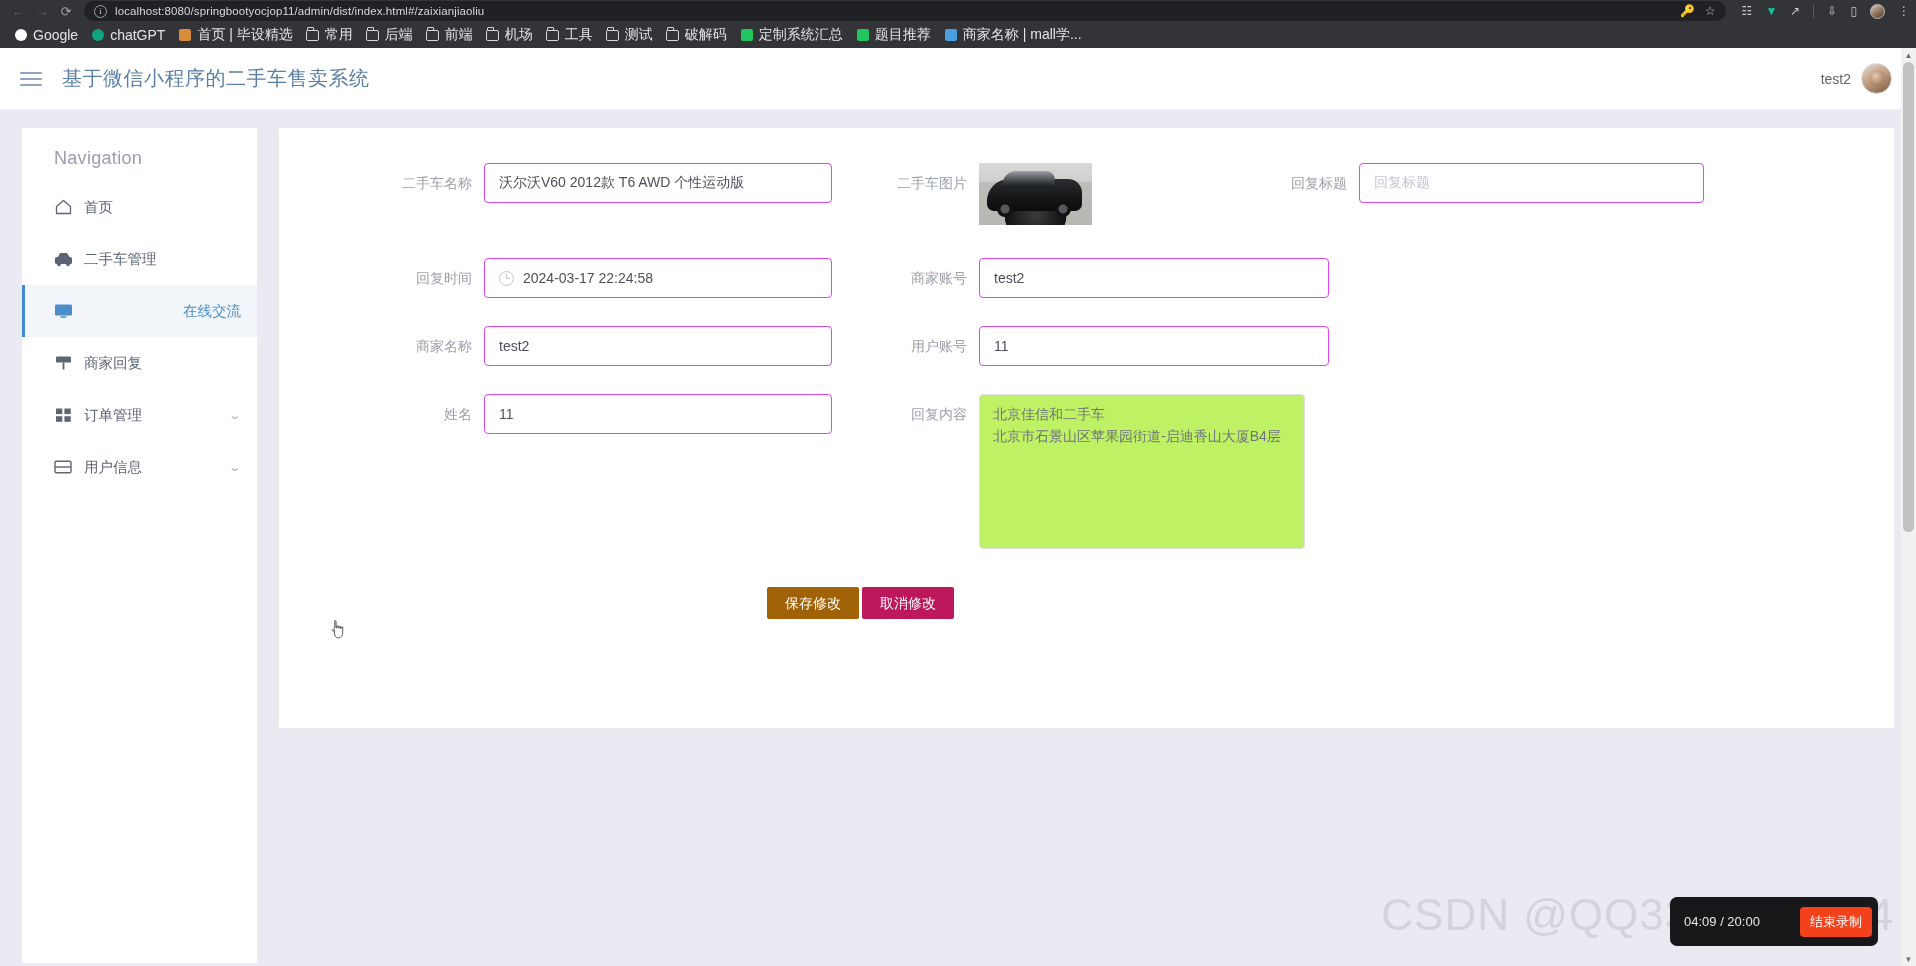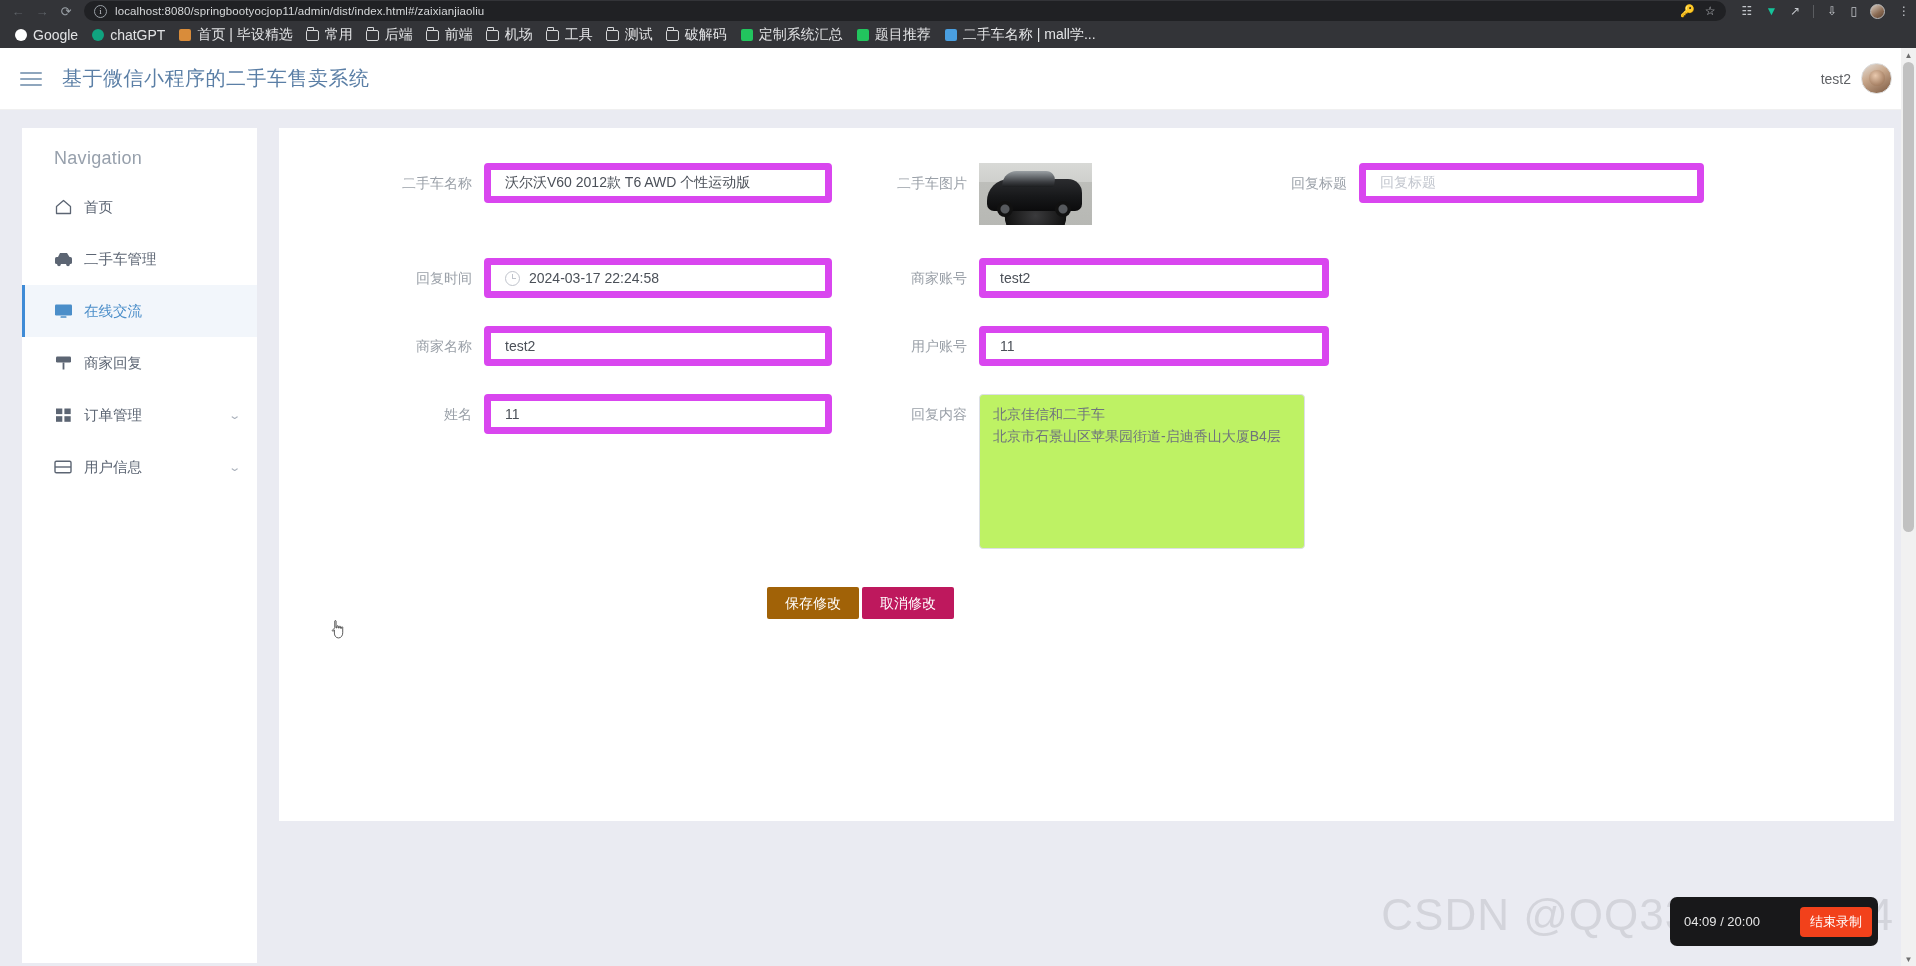--- a/index.html
+++ b/index.html
@@ -234,35 +234,36 @@
     width: 20px; height: 18px;
     flex: 0 0 20px;
     margin-right: 11px;
     display: inline-flex; align-items: center; justify-content: center;
     color: #5c6573;
   }
   .nav-item.active {
     background: #f2f6fb;
     border-left-color: #3f8bd6;
     color: #4b8ec9;
+    text-align: right;
   }
   .nav-item.active .nav-ico { color: #4b8ec9; }
   .nav-label { flex: 1 1 auto; }
   .chev {
     color: #a9b0bb;
     font-size: 11px;
     transform: scaleX(1.4);
     margin-right: 2px;
   }
 
   
   .main-panel {
     flex: 1 1 auto;
     background: #ffffff;
-    height: 693px;
+    height: 600px;
     padding: 30px 0 0 0;
     position: relative;
   }
   .form-grid {
     padding: 5px 0 0 0;
   }
   .form-row {
     display: flex;
     margin-bottom: 28px;
   }
@@ -277,21 +278,21 @@
     flex: 0 0 90px;
     text-align: right;
     padding-right: 12px;
     font-size: 14px;
     color: #9aa0a8;
     line-height: 40px;
   }
   .fg-label.tall { line-height: 22px; padding-top: 9px; }
   .inp {
     height: 40px;
-    border: 7px solid #d946ef;
+    border: 1px solid #d946ef;
     border-radius: 4px;
     background: #fff;
     display: flex;
     align-items: center;
     padding: 0 14px;
     font-size: 14px;
     color: #4b5058;
     width: 348px;
     flex: 0 0 348px;
   }
@@ -556,21 +557,21 @@
       <div class="bm">
         <span class="bm-ico">
           <span class="sq-ico" style="background: rgb(34, 197, 94);"></span>
         </span>
         <span>题目推荐</span>
       </div>
       <div class="bm">
         <span class="bm-ico">
           <span class="sq-ico" style="background: rgb(74, 159, 224);"></span>
         </span>
-        <span>二手车名称 | mall学...</span>
+        <span>商家名称 | mall学...</span>
       </div>
     </div>
 </div>
 
 <div class="app">
 
   <div class="app-header">
     <div class="hamburger">
       <span></span>
         <span></span>

